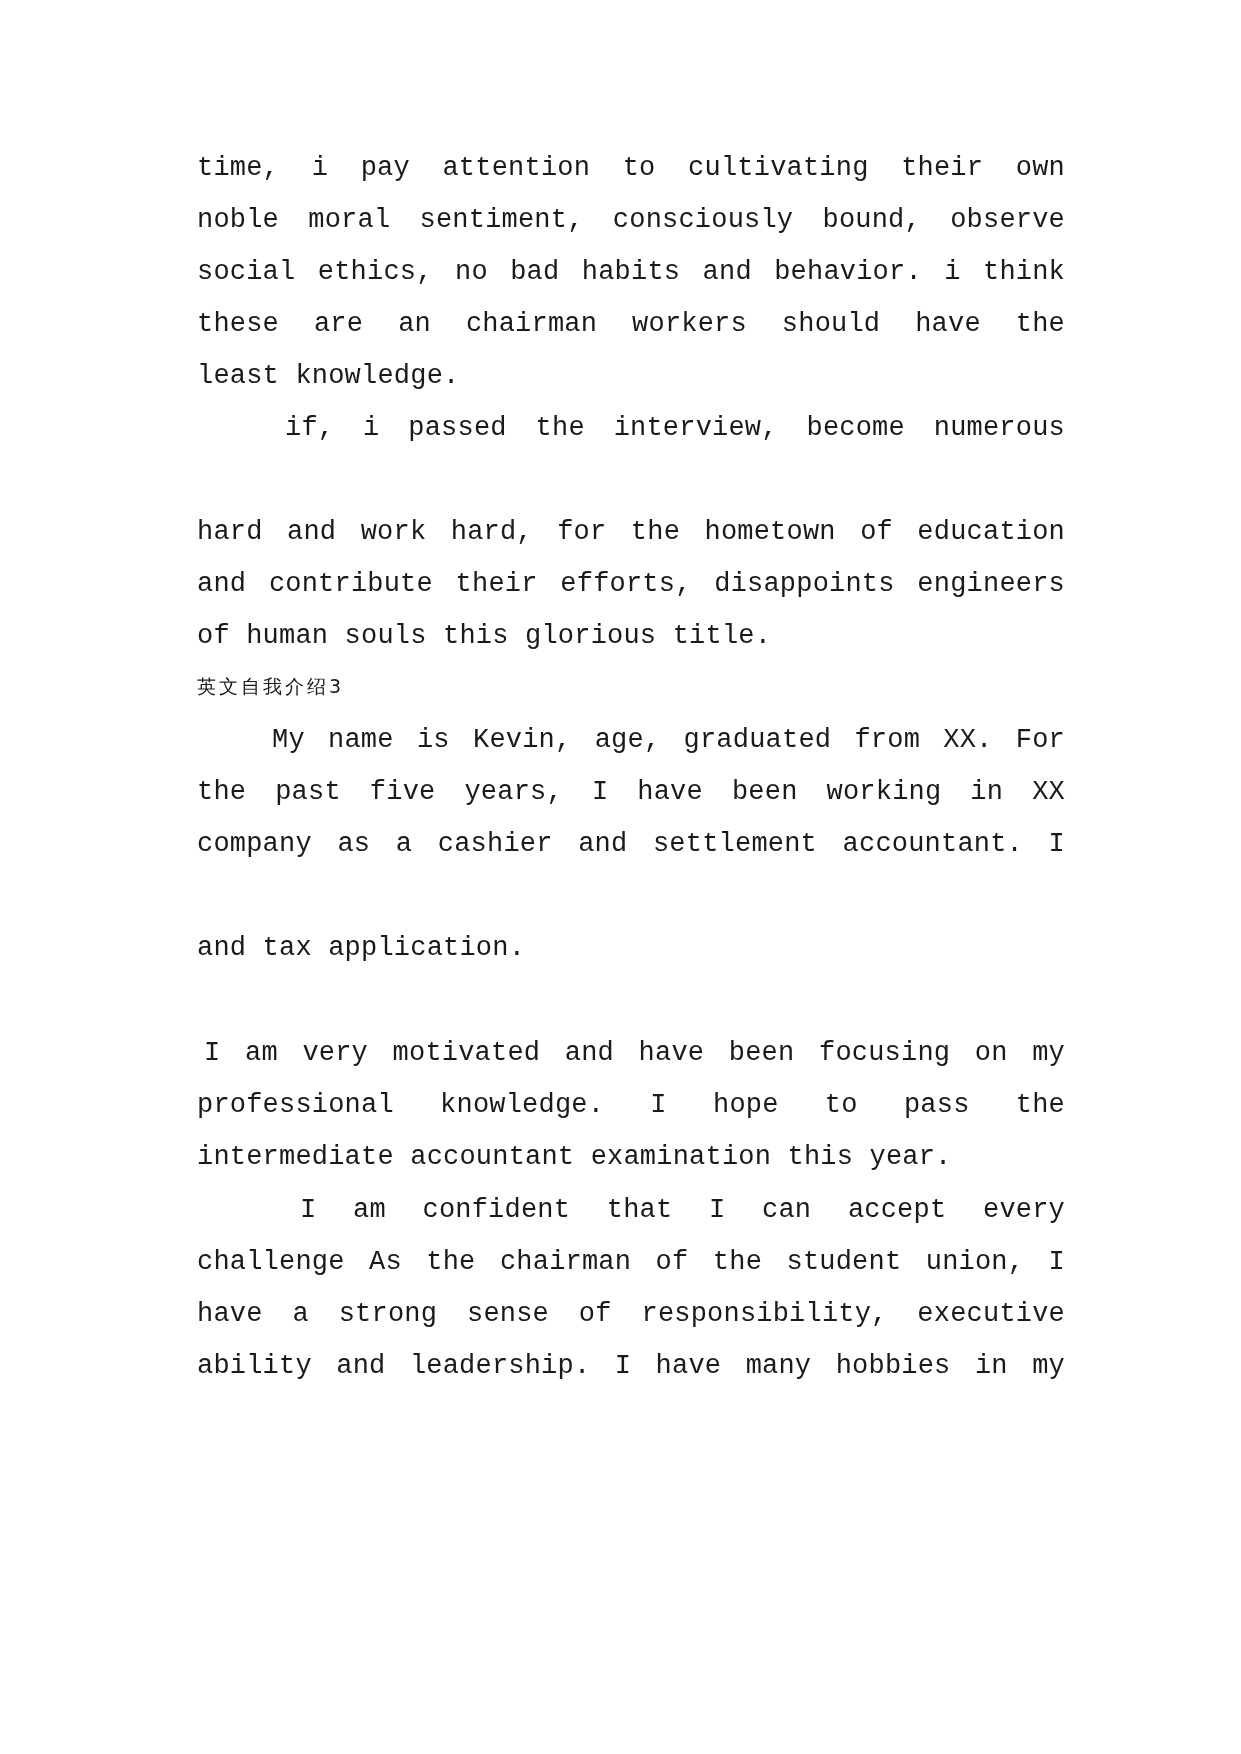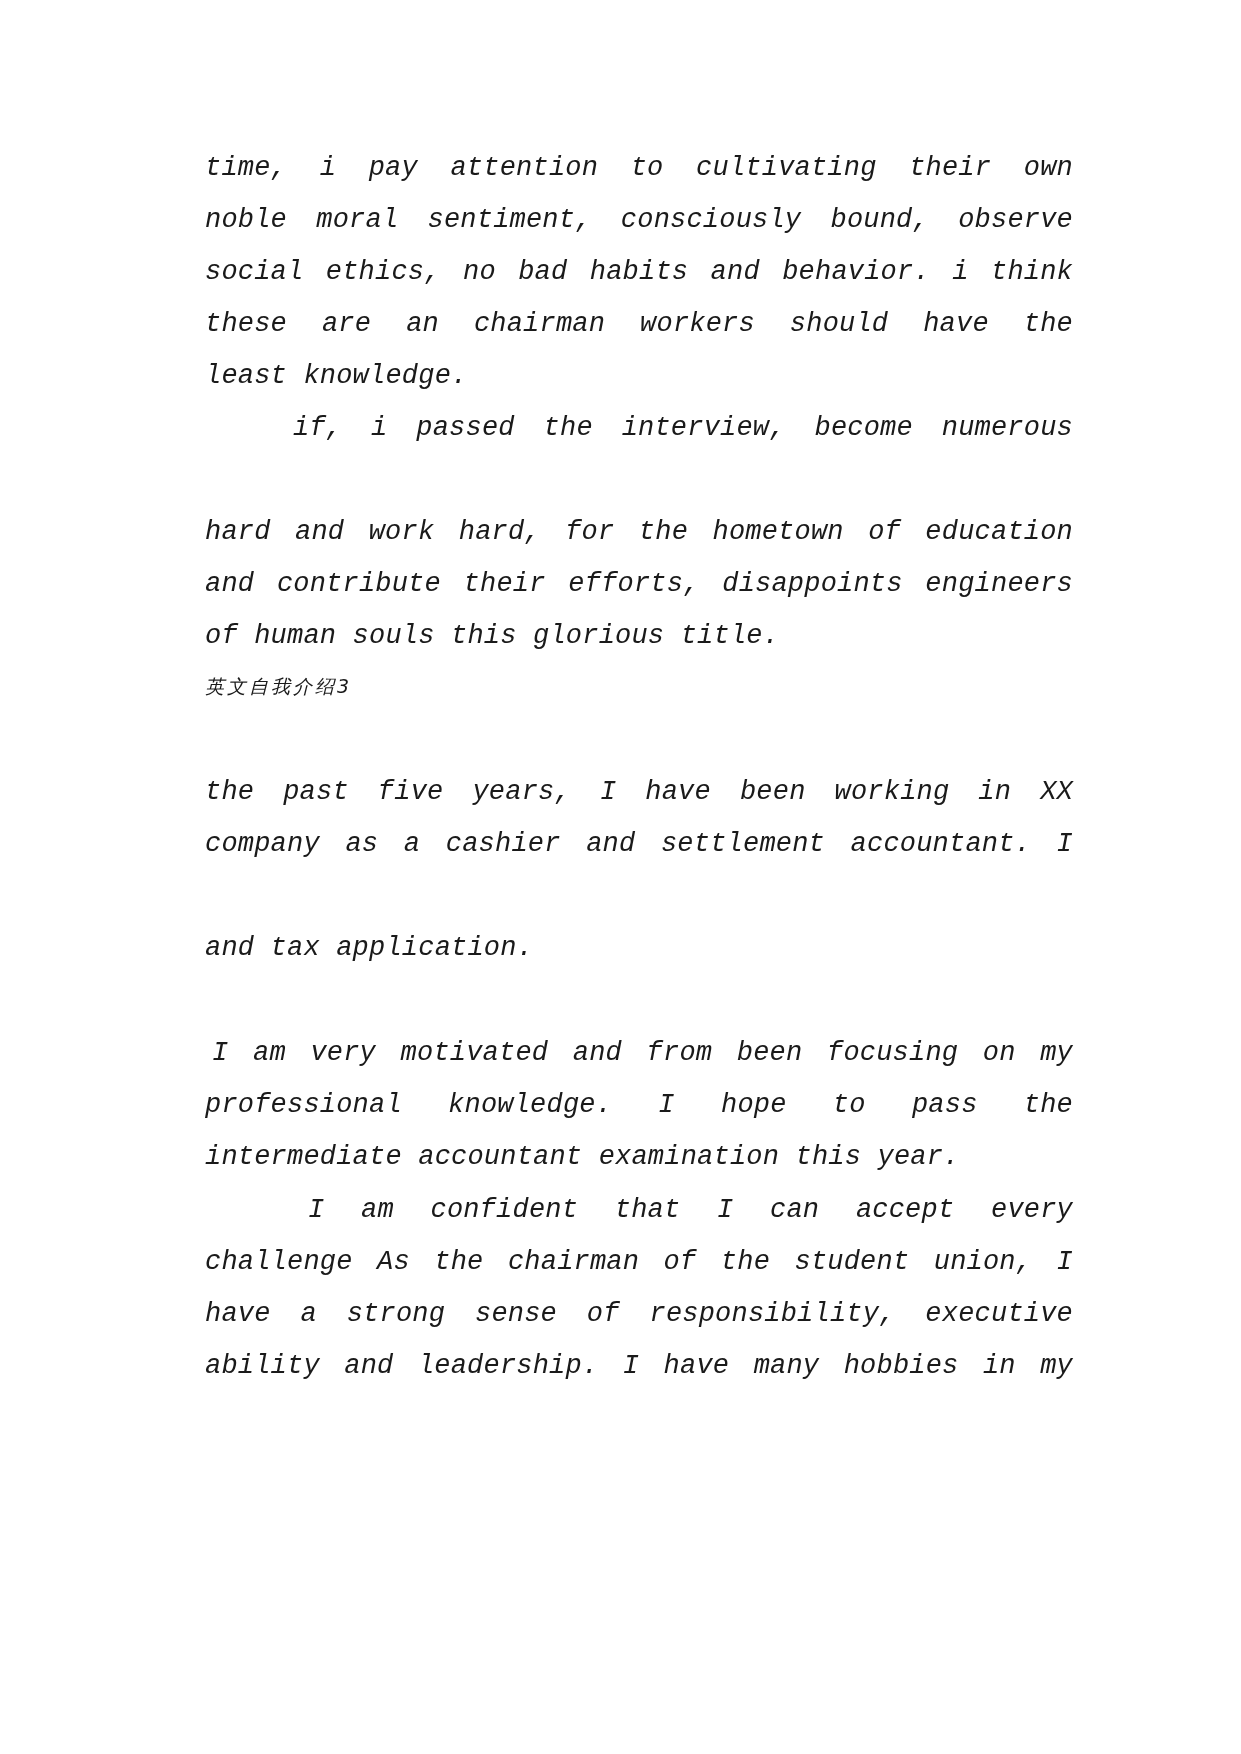--- a/index.html
+++ b/index.html
@@ -10,26 +10,25 @@
     body {
       width: 1241px;
       height: 1754px;
       position: relative;
       overflow: hidden;
       font-family: "Liberation Mono", "DejaVu Sans Mono", monospace;
       color: #1a1a1a;
     }
     .page {
       position: absolute;
-      left: 16px;
+      left: 8px;
       top: 0;
       width: 1050px;
       height: 1754px;
       background: #ffffff;
-      font-style: italic;
     }
     .line {
       position: absolute;
       left: 189px;
       width: 868px;
       font-size: 27px;
       line-height: 36px;
       height: 36px;
       white-space: nowrap;
       overflow: visible;
@@ -67,25 +66,26 @@
   <div class="line justify" style="top:306px;">these  are  an  chairman  workers  should  have  the</div>
   <div class="line" style="top:358px;">least knowledge.</div>
 
   <div class="line justify indent2" style="top:410px;">if,  i  passed  the  interview,  become  numerous</div>
   <div class="line justify" style="top:514px;">hard and work hard, for the hometown of education</div>
   <div class="line justify" style="top:566px;">and contribute their efforts, disappoints engineers</div>
   <div class="line" style="top:618px;">of human souls this glorious title.</div>
 
   <div class="heading" style="top:668px;">英文自我介绍3</div>
 
+  <div class="line justify indent1" style="top:722px;">My  name  is  Kevin,  age,  graduated  from  XX.  For</div>
   <div class="line justify" style="top:774px;">the  past  five  years,  I  have  been  working  in  XX</div>
   <div class="line justify" style="top:826px;">company as a cashier and settlement accountant. I</div>
   <div class="line" style="top:930px;">and tax application.</div>
 
-  <div class="line justify indent0b" style="top:1035px;">I am very motivated and from been focusing on my</div>
+  <div class="line justify indent0b" style="top:1035px;">I am very motivated and have been focusing on my</div>
   <div class="line justify" style="top:1087px;">professional   knowledge.   I   hope   to   pass   the</div>
   <div class="line" style="top:1139px;">intermediate accountant examination this year.</div>
 
   <div class="line justify indent3" style="top:1192px;">I  am  confident  that  I  can  accept  every</div>
   <div class="line justify" style="top:1244px;">challenge As the chairman of the student union, I</div>
   <div class="line justify" style="top:1296px;">have a strong sense of responsibility, executive</div>
   <div class="line justify" style="top:1348px;">ability and leadership. I have many hobbies in my</div>
 
 </div>
 

